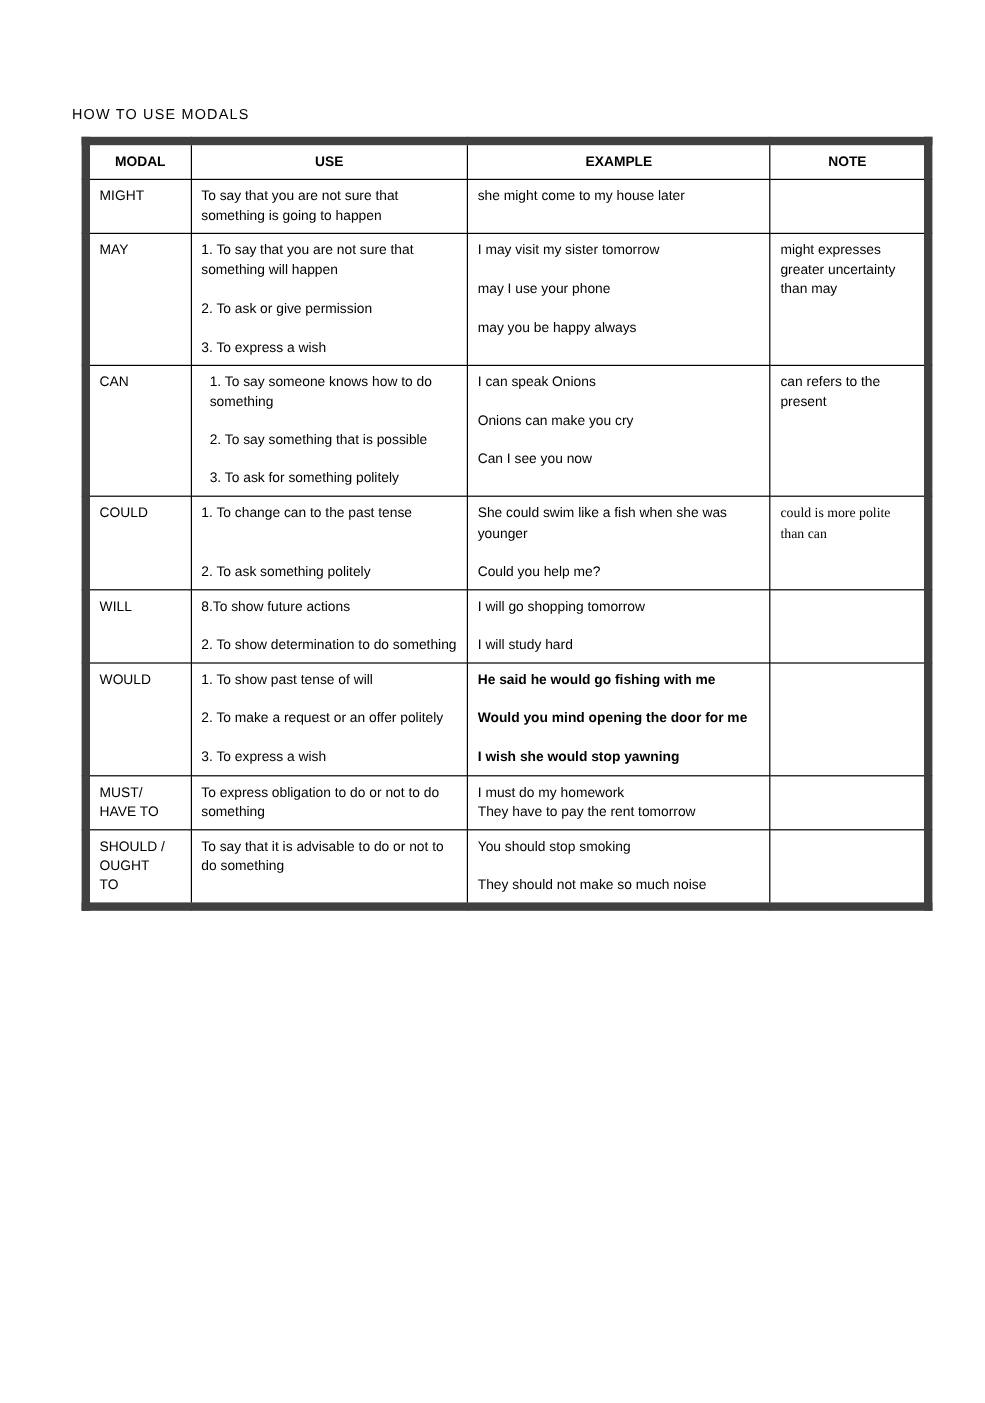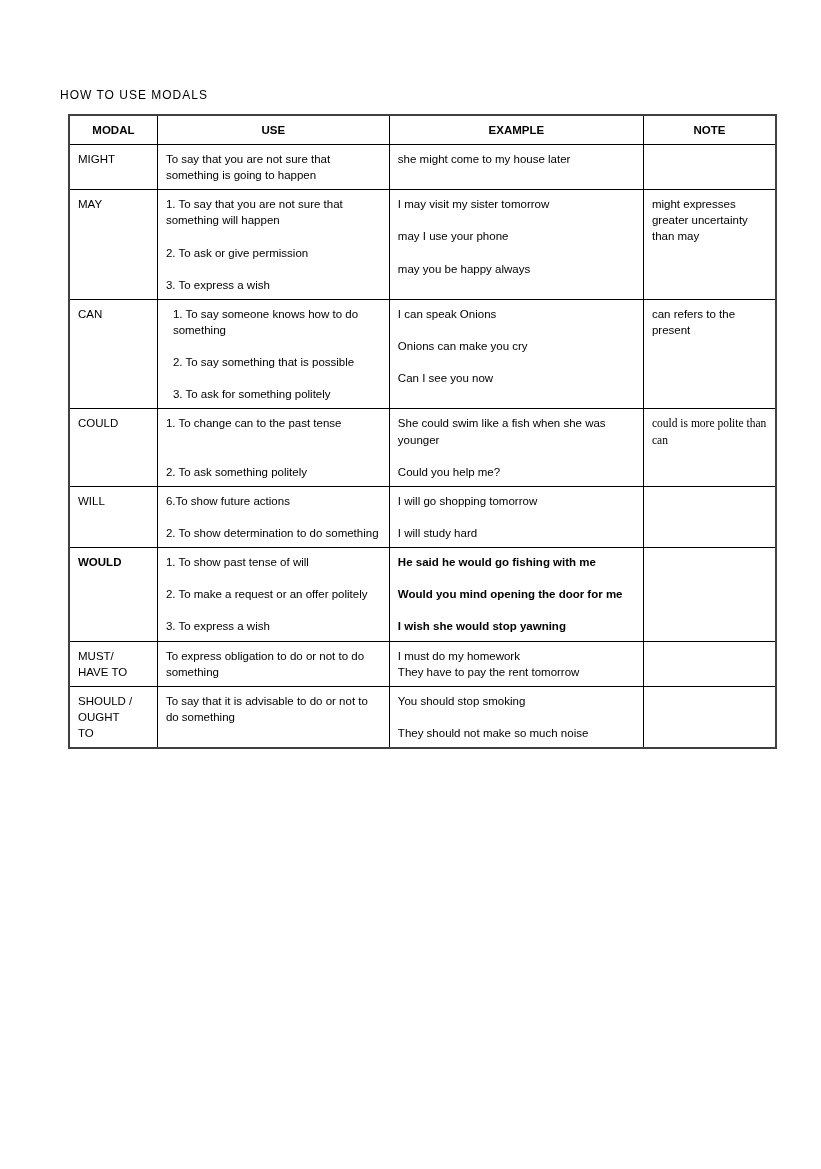--- a/index.html
+++ b/index.html
@@ -18,21 +18,21 @@
     .title {
       font-size: 12px;
       font-weight: normal;
       letter-spacing: 1px;
       margin-bottom: 8px;
       margin-left: 4px;
     }
     table {
       width: 100%;
       border-collapse: collapse;
-      border: 2px solid #404040;
+      border: 7px solid #404040;
     }
     th, td {
       border: 1px solid #000;
       padding: 6px 8px;
       vertical-align: top;
       font-size: 11.5px;
       line-height: 1.4;
     }
     th {
       font-weight: bold;
@@ -98,30 +98,30 @@
 
 
 2. To ask something politely</td>
           <td style="white-space: pre-line;">She could swim like a fish when she was younger
 
 Could you help me?</td>
           <td style="white-space: pre-line; font-family: Liberation Serif, serif;">could is more polite than can</td>
         </tr>
         <tr>
           <td style="white-space: pre-line; font-weight: normal;">WILL</td>
-          <td style="white-space: pre-line;">6.To show future actions
+          <td style="white-space: pre-line;">8.To show future actions
 
 2. To show determination to do something</td>
           <td style="white-space: pre-line;">I will go shopping tomorrow
 
 I will study hard</td>
           <td style="white-space: pre-line;"></td>
         </tr>
         <tr>
-          <td style="white-space: pre-line; font-weight: bold;">WOULD</td>
+          <td style="white-space: pre-line; font-weight: normal;">WOULD</td>
           <td style="white-space: pre-line;">1. To show past tense of will
 
 2. To make a request or an offer politely
 
 3. To express a wish</td>
           <td style="white-space: pre-line; font-weight: bold;">He said he would go fishing with me
 
 Would you mind opening the door for me
 
 I wish she would stop yawning</td>

